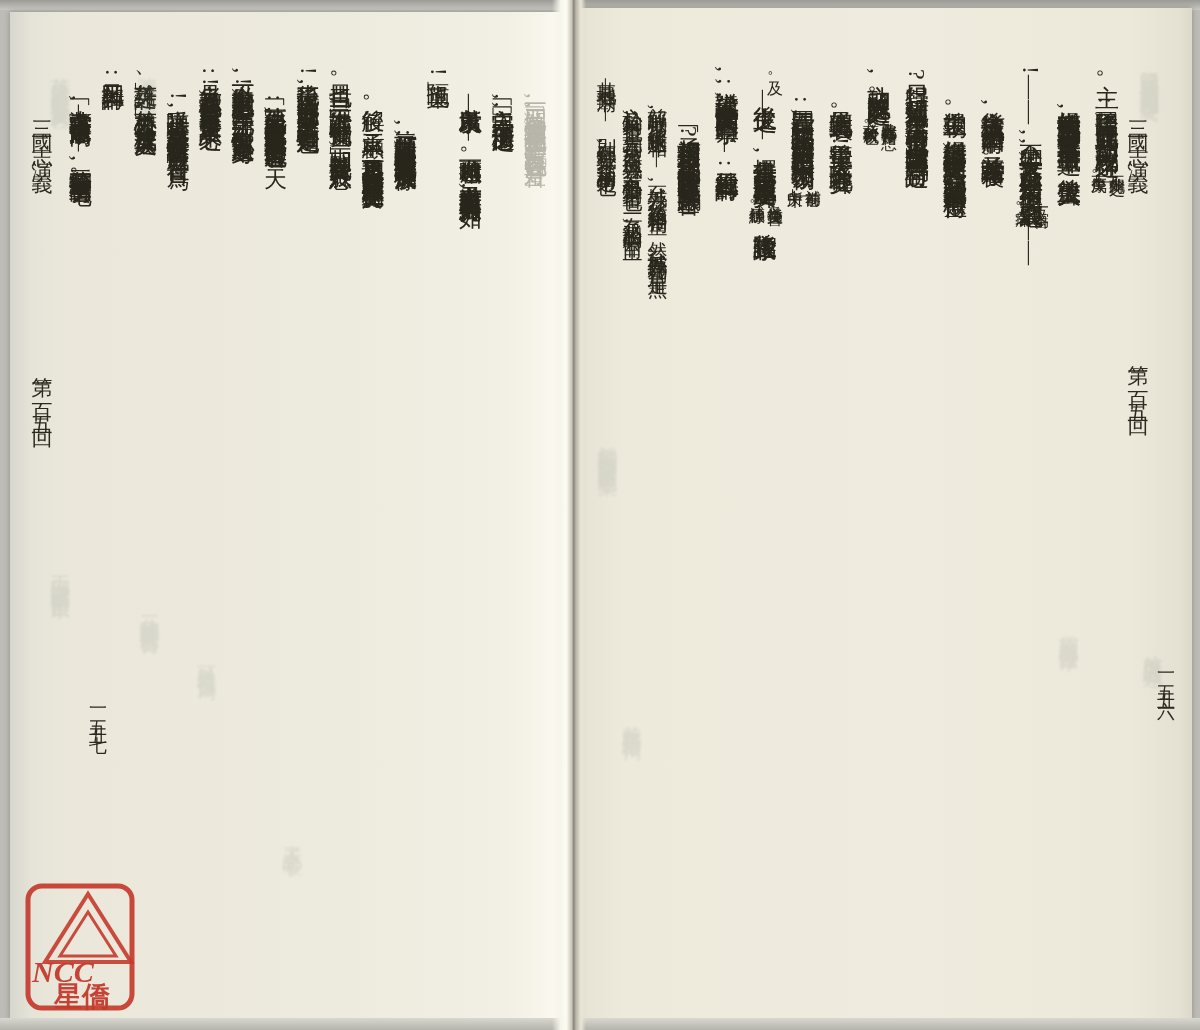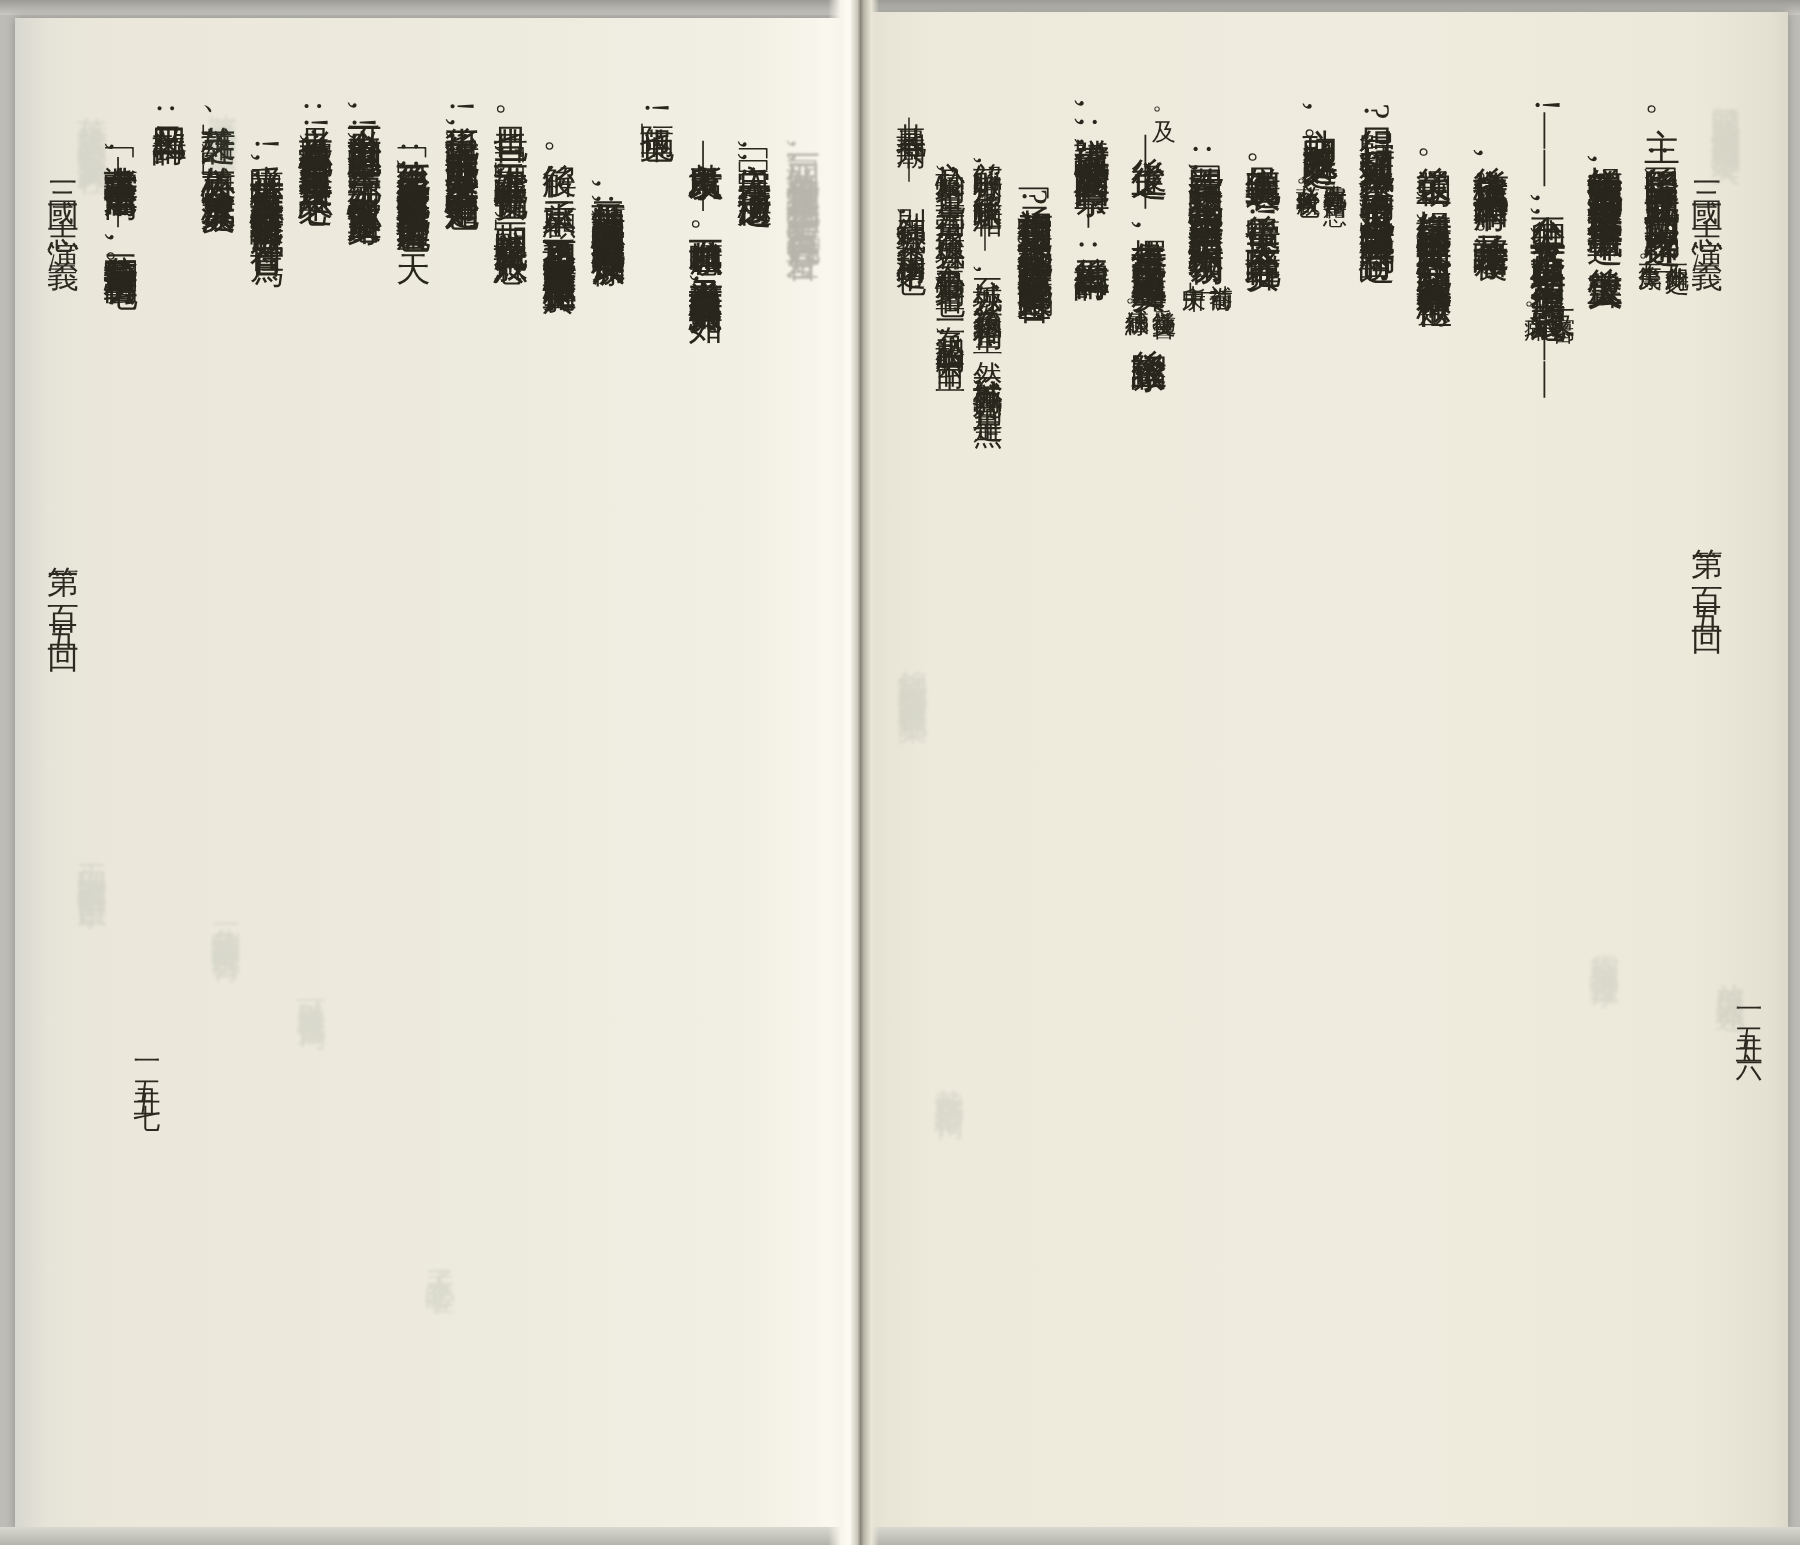--- a/index.html
+++ b/index.html
@@ -128,14 +128,23 @@
       <div class="ghost" style="left: 597px; top: 430px;">錦官城外柏森森映階碧草自春色隔葉</div>
       <div class="ghost" style="left: 621px; top: 710px;">黃鸝空好音丞相祠</div>
       <div class="ghost" style="left: 137px; top: 60px;">諸葛大名垂宇宙宗臣遺像</div>
       <div class="ghost" style="left: 139px; top: 600px;">三分割據紆籌策萬古雲霄</div>
       <div class="ghost" style="left: 50px; top: 62px;">英雄之計英雄之心皆成英雄之淚矣又杜</div>
       <div class="ghost" style="left: 50px; top: 560px;">工部詩曰諸葛大名垂宇宙宗臣</div>
       <div class="ghost" style="left: 196px; top: 650px;">可勝道哉在昔日爲</div>
       <div class="ghost" style="left: 282px; top: 830px;">未了之心嗟乎</div>
     </div>
 
+  <div class="wm">
+    <svg width="112" height="130" viewBox="0 0 112 130">
+      <rect x="4" y="4" width="104" height="122" rx="14" fill="none" stroke="#c43a2c" stroke-width="5" opacity="0.92"></rect>
+      <polygon points="64,12 107,80 21,80" fill="none" stroke="#c43a2c" stroke-width="4" opacity="0.9"></polygon>
+      <polygon points="64,30 92,74 36,74" fill="none" stroke="#c43a2c" stroke-width="3" opacity="0.9"></polygon>
+      <text id="wm1" x="8" y="100" font-family="Liberation Serif, serif" font-style="italic" font-weight="bold" font-size="30" fill="#c43a2c" opacity="0.95">NCC</text>
+      <text id="wm2" x="30" y="124" font-family="Liberation Serif, serif" font-weight="bold" font-size="28" fill="#c43a2c" opacity="0.95">星僑</text>
+    </svg>
+  </div>
 
 </div>
 
 </body></html>

